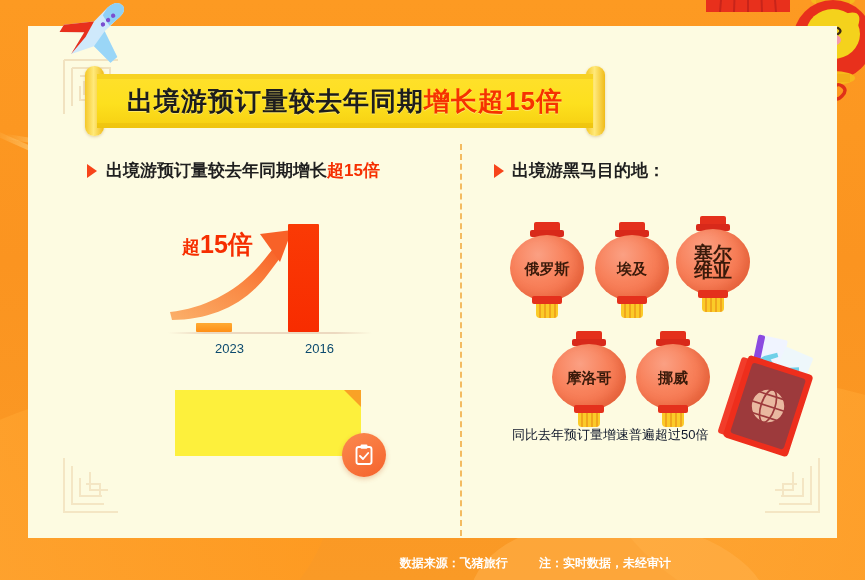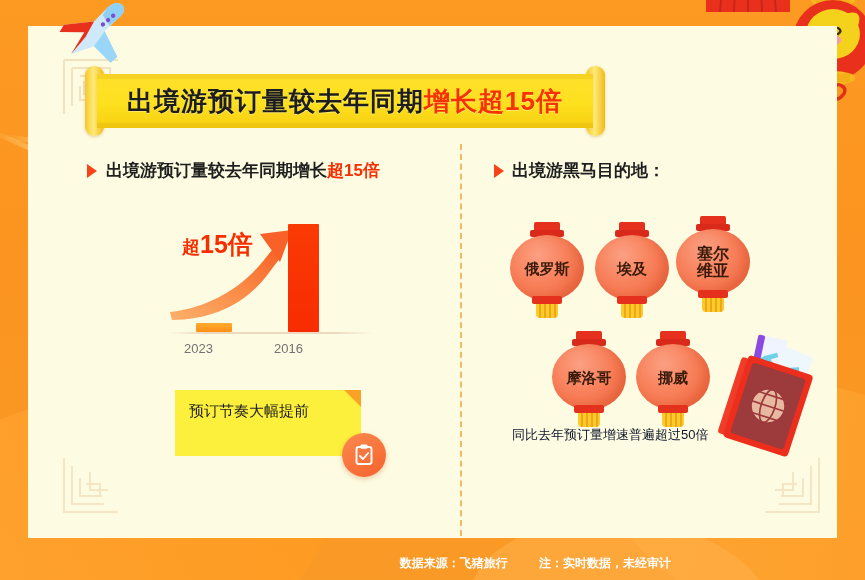--- a/index.html
+++ b/index.html
@@ -71,21 +71,21 @@
   #divider{position:absolute;left:432px;top:118px;width:0;height:392px;
            border-left:2px dashed #f2b14b;opacity:.85;}
 
   
   #chart{position:absolute;left:150px;top:196px;width:180px;height:140px;}
   #chart .axis{position:absolute;left:-10px;right:-14px;bottom:28px;height:2px;
                background:linear-gradient(90deg,rgba(240,210,180,0),#ecd9c0 18%,#ecd9c0 82%,rgba(240,210,180,0));}
   #chart .bar{position:absolute;bottom:30px;border-radius:1px;}
   #chart .bar23{left:18px;width:36px;height:9px;background:linear-gradient(180deg,#ffab33,#ff8f16);}
   #chart .bar24{left:110px;width:31px;height:108px;background:linear-gradient(180deg,#fa3a05,#f82c00);}
-  #chart .tick{position:absolute;bottom:6px;font-size:13px;color:#737373;width:60px;text-align:left;}
+  #chart .tick{position:absolute;bottom:6px;font-size:13px;color:#0c4a6e;width:60px;text-align:right;}
   #chart .t23{left:6px;} #chart .t24{left:96px;}
   #chart .arrow{position:absolute;left:-14px;bottom:26px;width:172px;height:112px;}
   #chart .cap{position:absolute;left:4px;top:6px;font-size:25px;font-weight:bold;color:#f62e00;
               white-space:nowrap;letter-spacing:0px;}
   #chart .cap .sm{font-size:18px;}
 
   
   #note{position:absolute;left:147px;top:364px;width:186px;height:66px;
         background:#fdf03c;}
   #note .fold{position:absolute;right:0;top:0;width:0;height:0;
@@ -108,21 +108,21 @@
              box-shadow:inset -6px -4px 10px rgba(190,60,20,.25);}
   .lan .cap-b{position:absolute;left:50%;top:74px;transform:translateX(-50%);
               width:30px;height:8px;background:#e4301c;border-radius:2px;z-index:3;}
   .lan .tas{position:absolute;left:50%;top:81px;transform:translateX(-50%);
             width:22px;height:15px;
             background:repeating-linear-gradient(90deg,#fbcb28 0 3px,#f0a61c 3px 5px);
             border-radius:0 0 4px 4px;}
   .lan .ltxt{position:absolute;left:0;top:13px;width:74px;height:66px;
              display:flex;align-items:center;justify-content:center;text-align:center;
              font-size:15px;font-weight:bold;color:#3a1a0a;line-height:17px;z-index:4;}
-  .lan .ltxt.two{font-size:16px;}
+  .lan .ltxt.two{font-size:19px;}
 
   
   #rnote{position:absolute;left:484px;top:400px;font-size:13px;color:#0f172a;white-space:nowrap;}
 
   
   #passport{position:absolute;left:690px;top:308px;width:110px;height:120px;transform:rotate(18deg);}
 
   
   #footer{position:absolute;left:0;bottom:8px;width:695px;text-align:right;padding-right:24px;
           box-sizing:border-box;font-size:12px;font-weight:bold;color:#ffffff;}
@@ -262,21 +262,20 @@
       <div class="cap"><span class="sm">超</span><span>15倍</span></div>
       <div class="bar bar23"></div>
       <div class="bar bar24"></div>
       <div class="tick t23">2023</div>
       <div class="tick t24">2016</div>
     </div>
 
     <div id="note">
       <div class="fold"></div>
       <div class="ntxt">
-        <div>预订节奏大幅提前</div>
       </div>
     </div>
     <div id="note-badge">
       <svg width="24" height="24" viewBox="0 0 24 24" fill="none" stroke="#fff" stroke-width="1.9">
         <rect x="4.5" y="4" width="15" height="17" rx="2.2"></rect>
         <rect x="8.5" y="1.6" width="7" height="4.2" rx="1.2" fill="#fff" stroke="none"></rect>
         <path d="M8 13 l3 3 l5.2 -6" stroke-linecap="round" stroke-linejoin="round"></path>
       </svg>
     </div>
 

